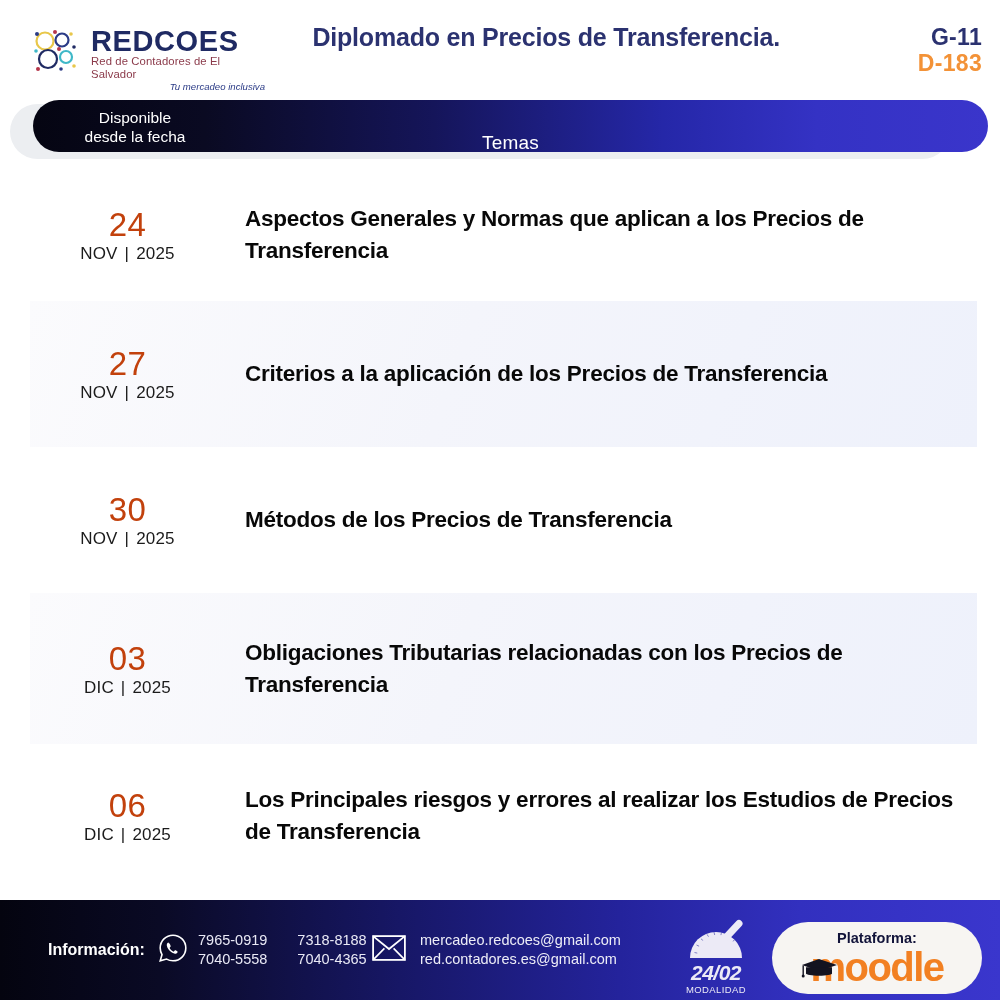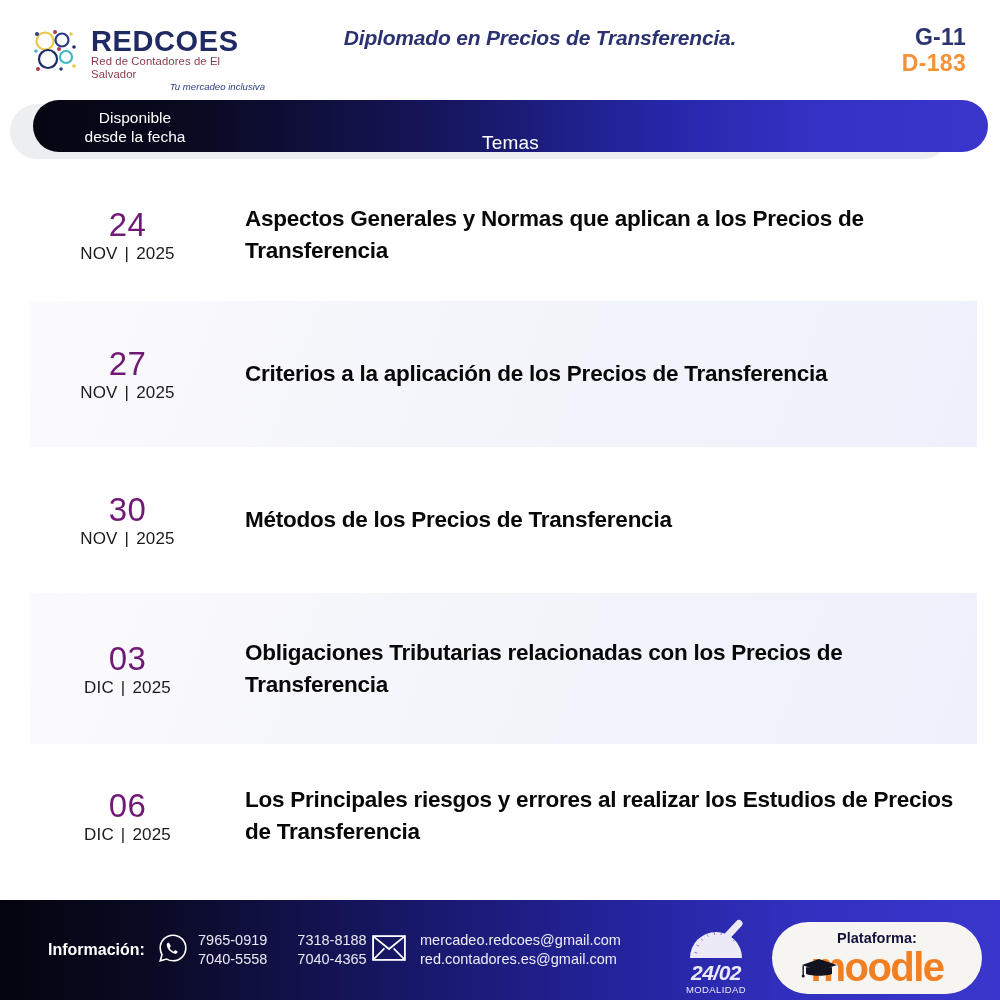--- a/index.html
+++ b/index.html
@@ -33,27 +33,27 @@
     font-family:"Liberation Sans", sans-serif;
   }
   .logo-tag{
     font-size:9.6px; color:#2b3b86; font-style:italic;
     text-align:right; line-height:11px; margin-top:0px;
     font-family:"Liberation Sans", sans-serif;
   }
 
   .title{
     position:absolute; left:300px; top:22px; width:480px;
-    text-align:center;
-    font-size:21px; font-weight:bold; color:#2b3270;
-    line-height:31px; letter-spacing:-0.2px;font-style:italic;
+    text-align:right;
+    font-size:25px; font-weight:bold; color:#2b3270;
+    line-height:31px; letter-spacing:-0.2px;
   }
 
   .codes{
-    position:absolute; right:34px; top:24px; text-align:right;
+    position:absolute; right:18px; top:24px; text-align:right;
   }
   .code-g{ font-size:23px; font-weight:bold; color:#2b3270; line-height:26px; letter-spacing:0.3px;}
   .code-d{ font-size:23px; font-weight:bold; color:#f39237; line-height:26px; letter-spacing:0.3px;}
 
   
   .pill-shadow{
     position:absolute; left:10px; top:104px; width:940px; height:55px;
     background:#eceef1; border-radius:28px;
   }
   .pill{
@@ -86,21 +86,21 @@
     background:linear-gradient(110deg,#fbfbfd 0%,#f4f5fb 45%,#eef1fb 100%);
     z-index:0;
   }
 
   .date-cell{
     position:relative; z-index:1;
     width:245px; flex:0 0 245px; text-align:center;
     padding-left:10px;
   }
   .date-day{
-    font-size:33px; color:#701a75; line-height:37px; letter-spacing:0.5px;
+    font-size:33px; color:#c2410c; line-height:37px; letter-spacing:0.5px;
     font-weight:normal;
   }
   .date-my{
     font-size:17px; color:#1b1b1b; line-height:21px; letter-spacing:0.2px;
   }
   .date-my .sep{ padding:0 2px; }
 
   .topic-cell{
     position:relative; z-index:1;
     flex:1 1 auto; padding-right:40px;

